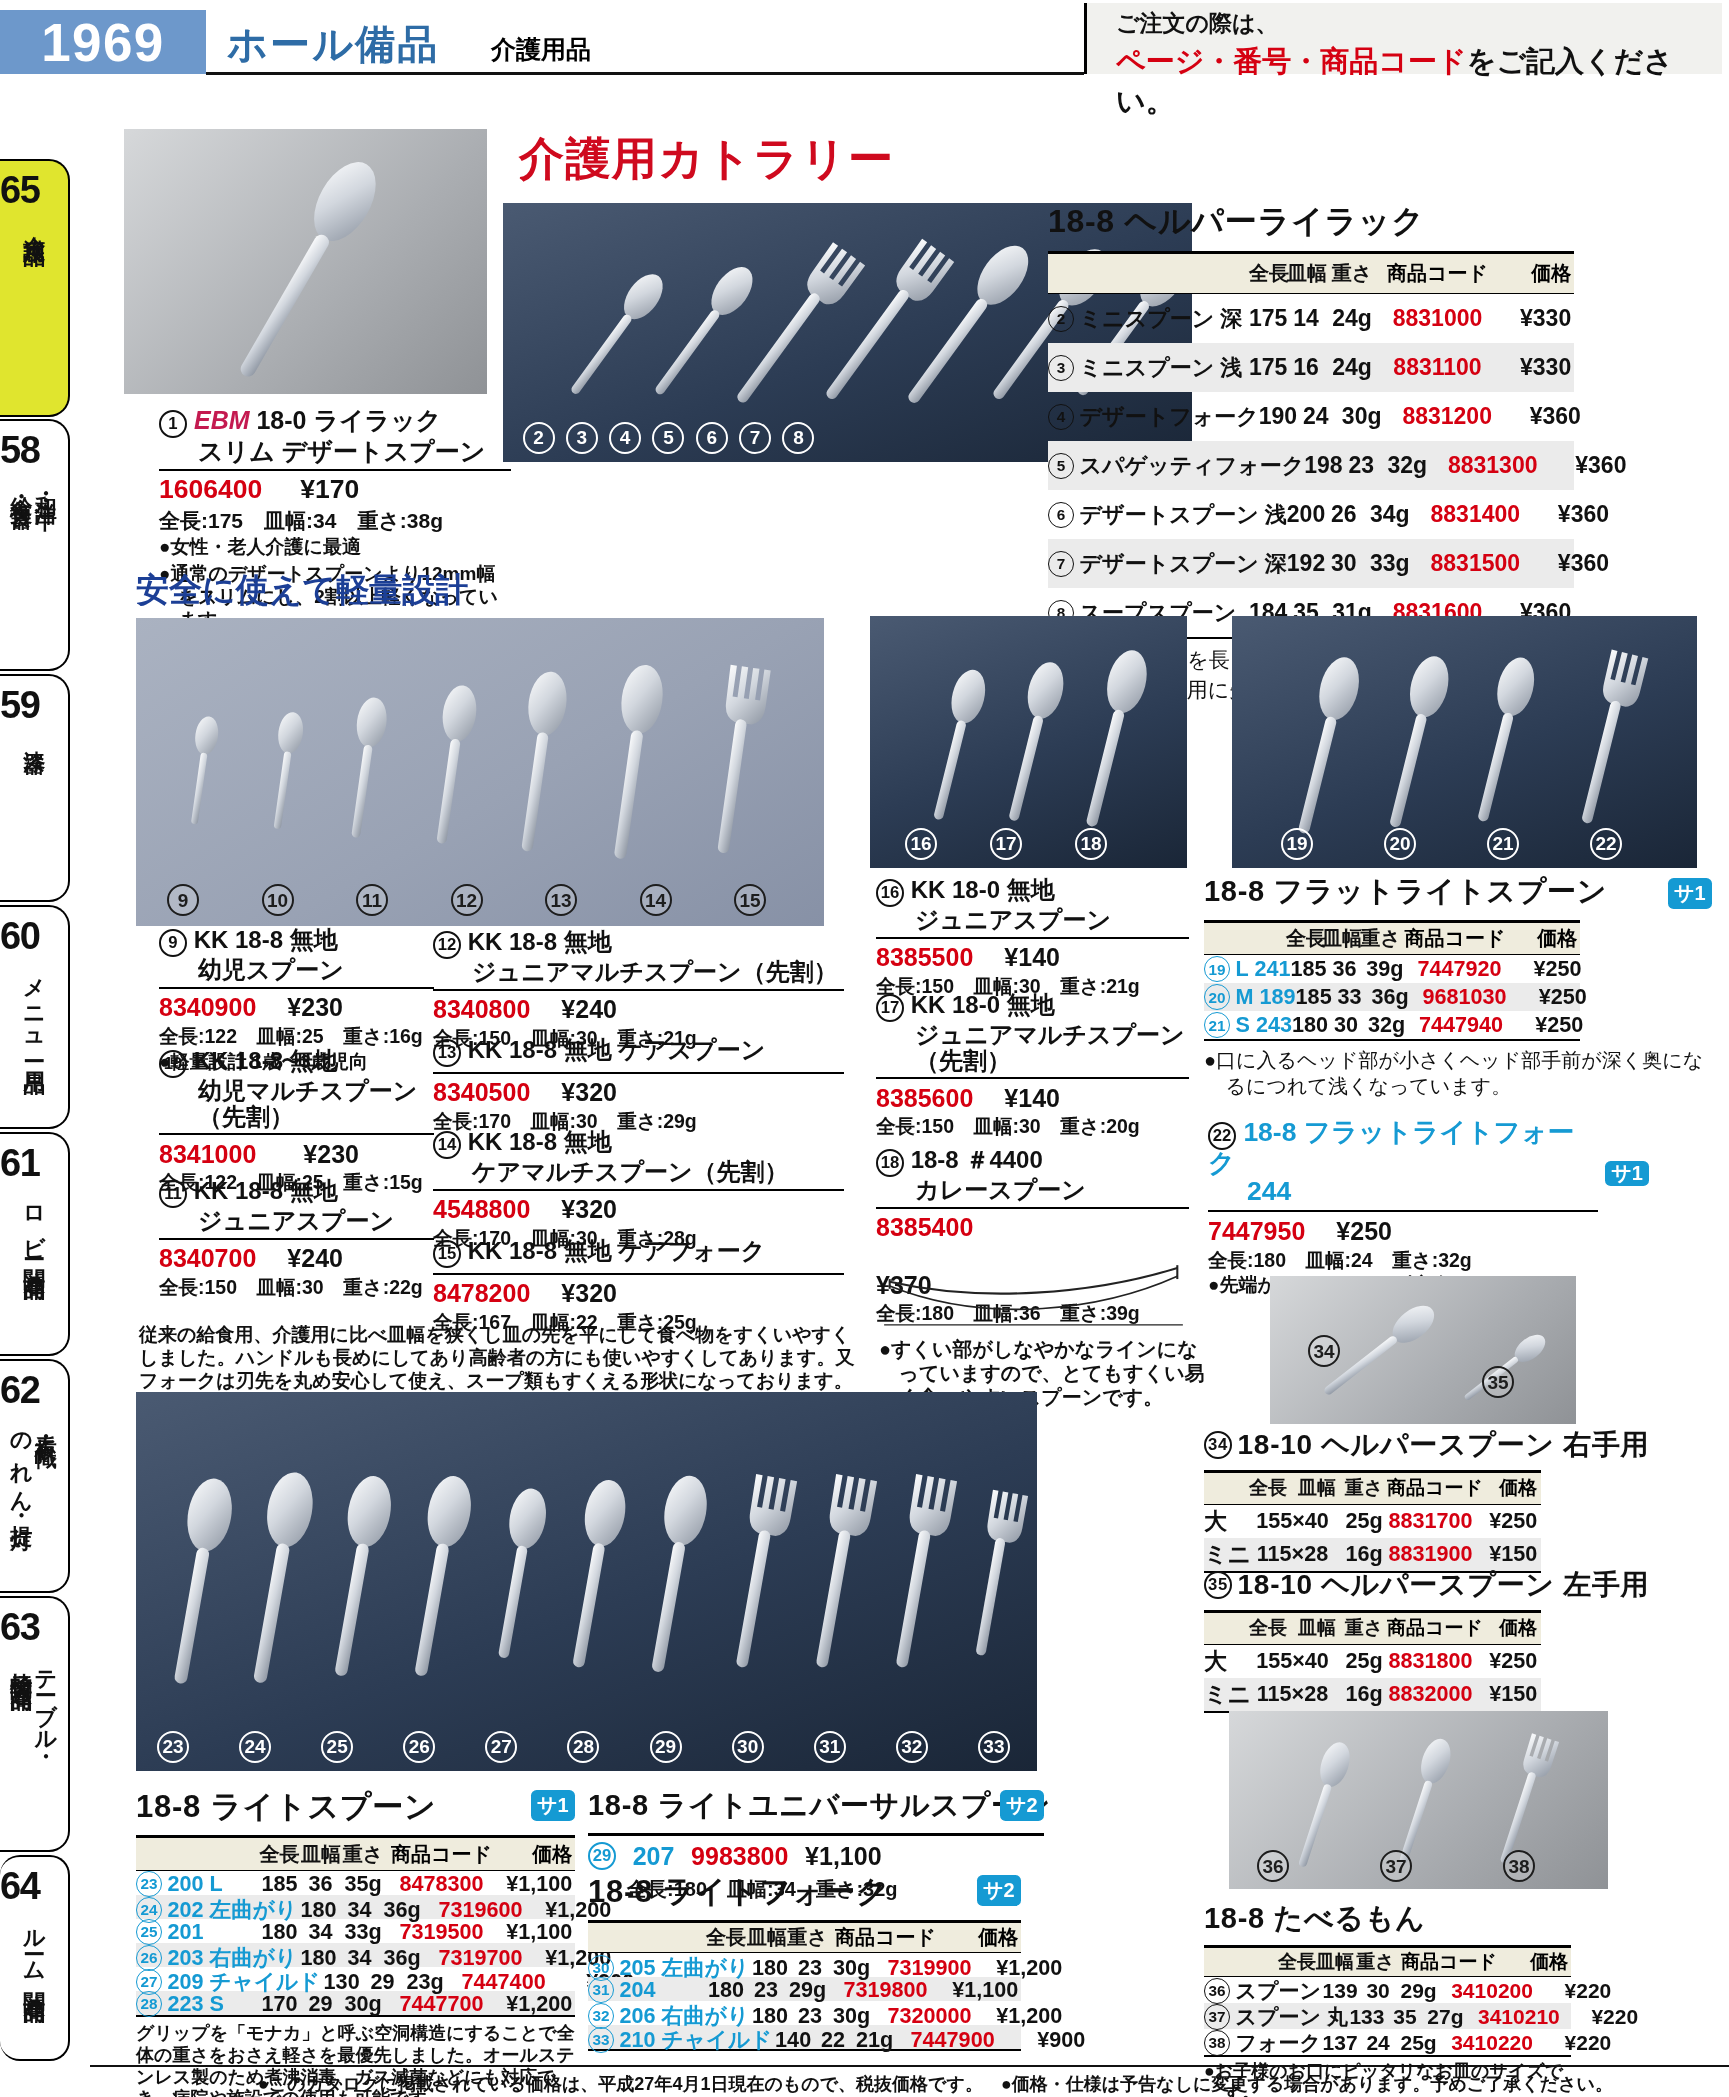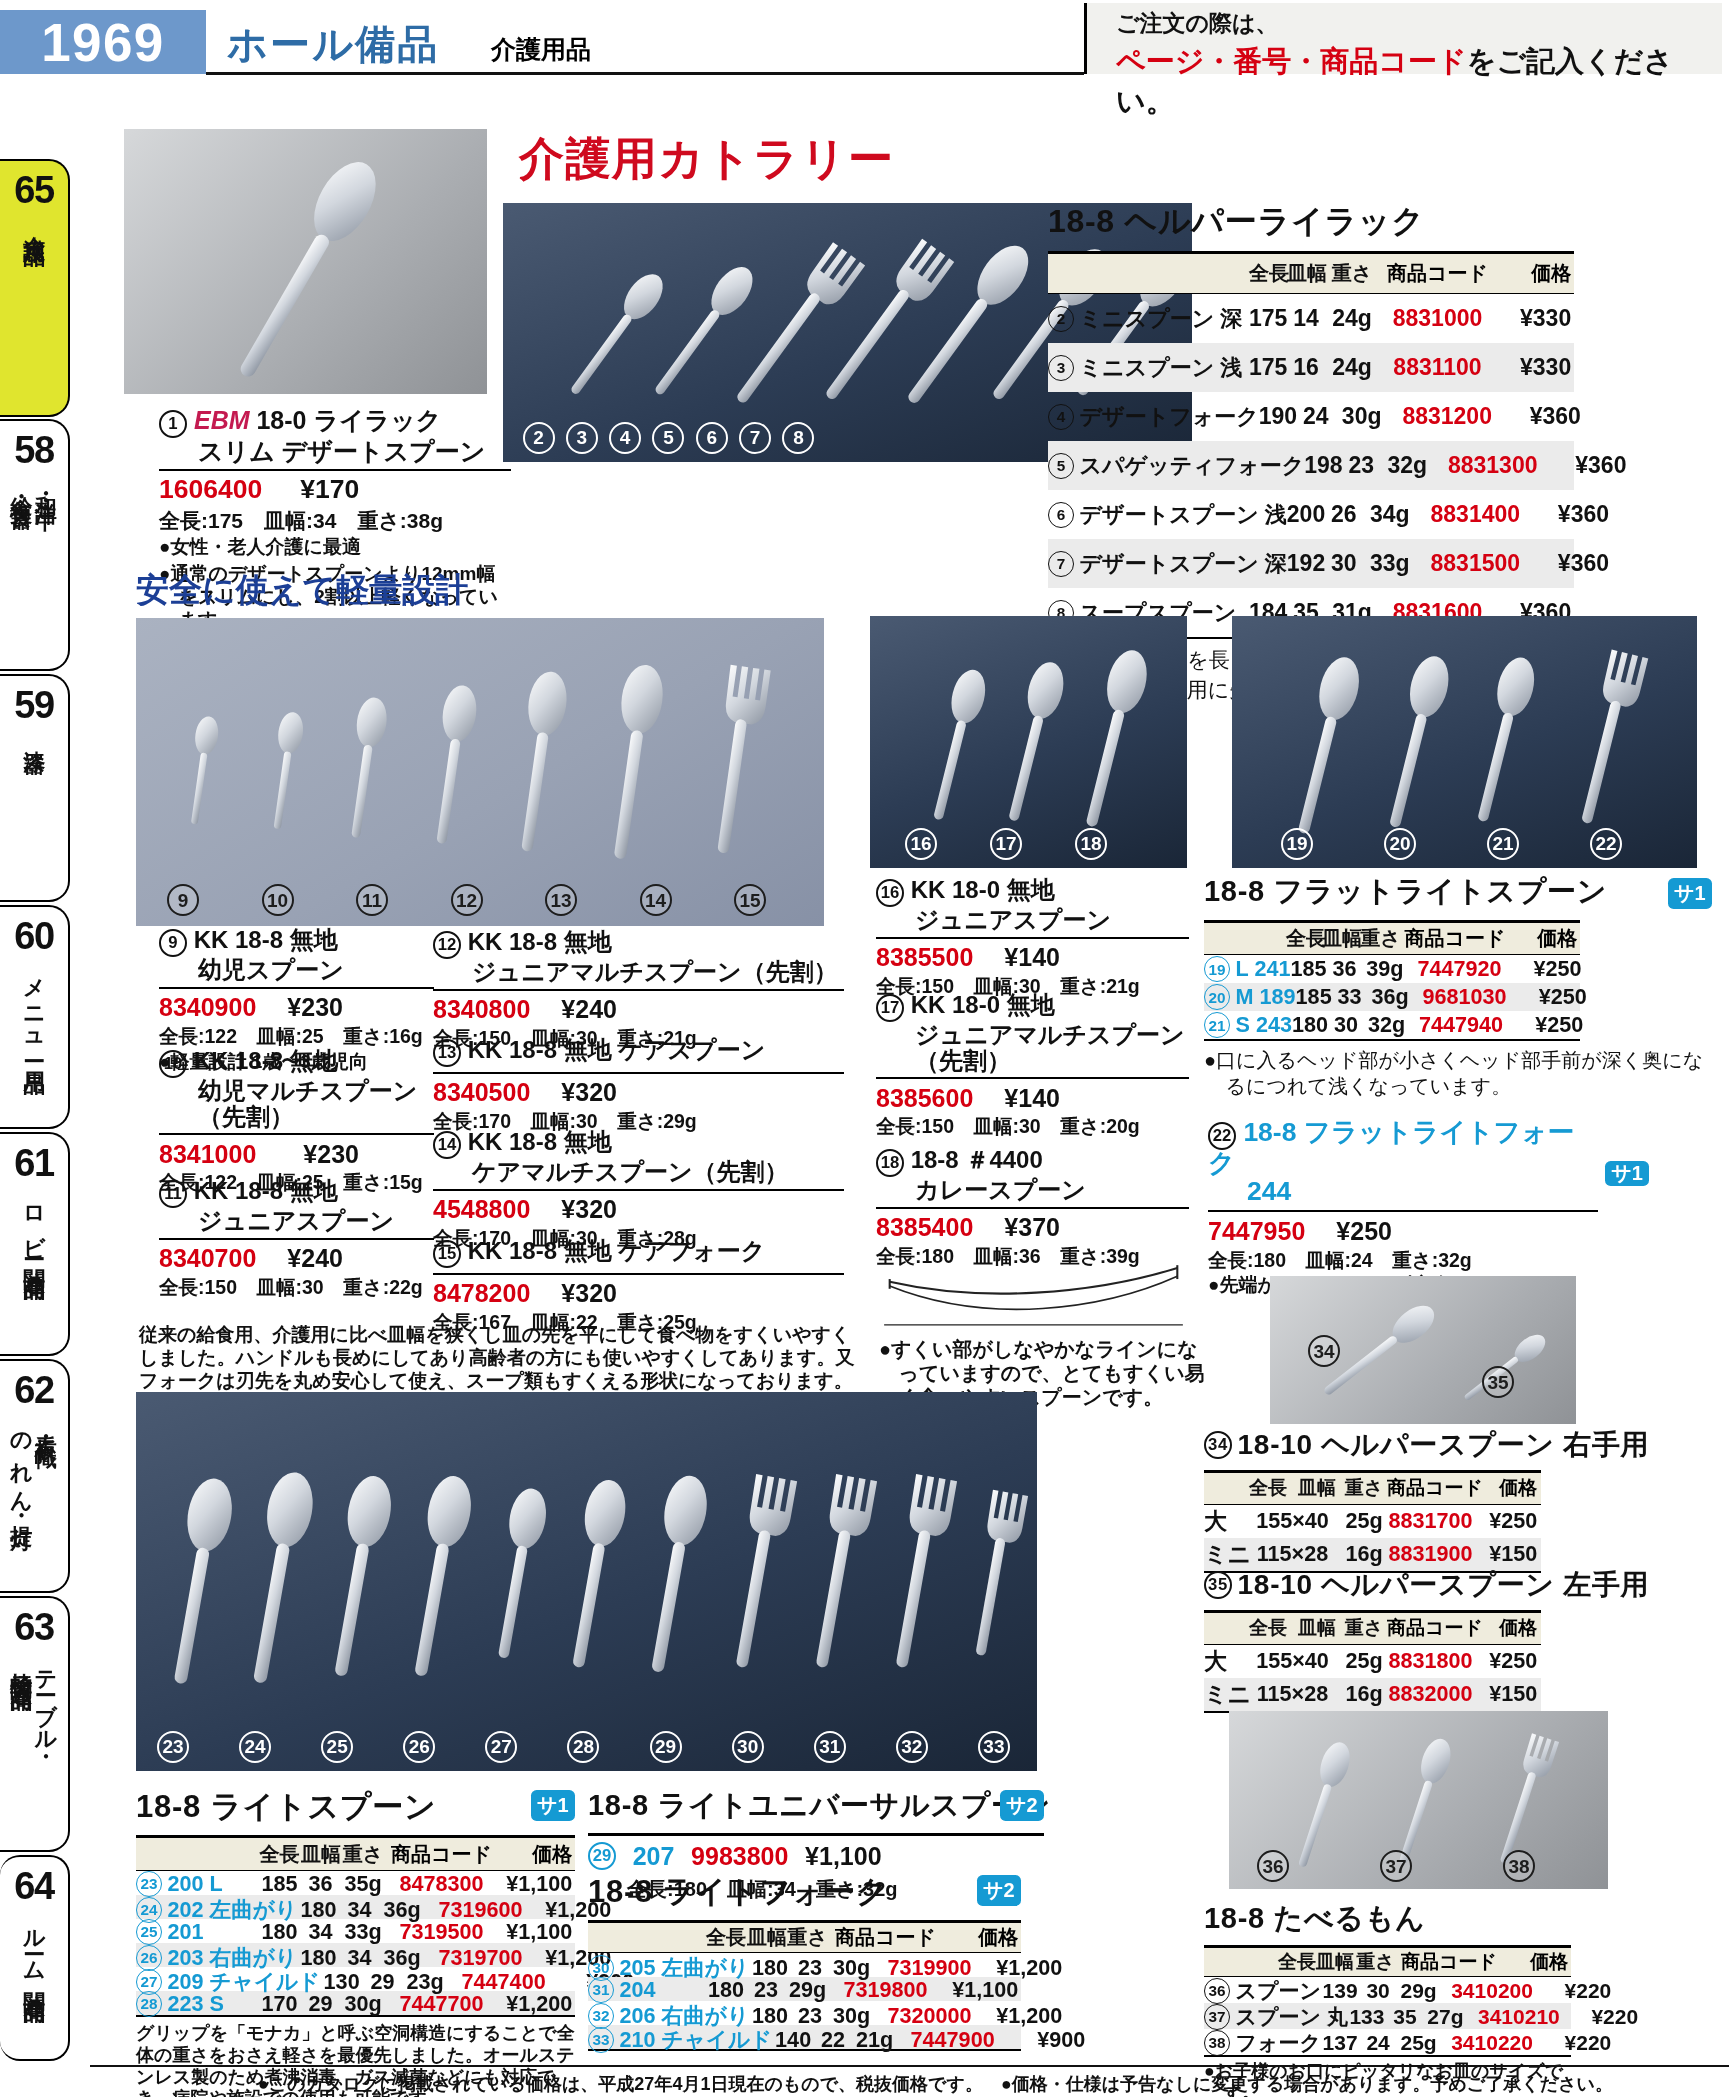--- a/index.html
+++ b/index.html
@@ -14,21 +14,21 @@
   .hdr-sub{left:491px;top:33px;font-size:25px;font-weight:700;color:#000;}
   .hdr-line{left:206px;top:72px;width:878px;height:2.8px;background:#111;}
   .order-box{left:1084px;top:2.8px;width:638px;height:71px;background:#f1f1ee;border-left:3.5px solid #000;padding:5.6px 0 0 29px;box-sizing:border-box;}
   .order-l1{font-size:23px;font-weight:700;}
   .order-l2{font-size:29px;font-weight:800;margin-top:2.8px;}
   .order-l2 .red{color:#d50011;}
 
   
   .side-tab{left:0;width:70px;background:#fff;border:2.1px solid #000;border-left:none;border-radius:0 21px 21px 0;box-sizing:border-box;}
   .side-tab.active{background:#e0e52e;}
-  .side-num{font-size:38px;font-weight:800;text-align:center;padding-top:8.4px;letter-spacing:-1.4px;}
+  .side-num{font-size:38px;font-weight:800;padding-top:8.4px;letter-spacing:-1.4px;}
   .side-label-wrap{display:flex;flex-direction:row-reverse;justify-content:center;gap:1.4px;margin-top:5.6px;}
   .side-label-wrap span{writing-mode:vertical-rl;text-orientation:upright;font-size:22px;font-weight:700;letter-spacing:3.5px;line-height:1.05;}
 
   
   .photo{overflow:hidden;}
   .photo.dark{background:linear-gradient(160deg,#4a5a72 0%,#2c3c54 55%,#1a2637 100%);}
   .photo.light{background:linear-gradient(150deg,#aab2c1 0%,#99a2b4 55%,#8791a6 100%);}
   .photo.gray{background:linear-gradient(135deg,#d6d8da 0%,#aaadb1 60%,#8f9296 100%);}
   .ph-svg{position:absolute;left:0;top:0;}
   .photo-nums{position:absolute;display:flex;justify-content:space-between;}
@@ -445,21 +445,21 @@
   <div class="abs pblock" style="left:876px;top:992px;width:313px;">
     <div class="ptitle" style="font-size:24px;"><span class="circ circ-t">17</span> <span>KK 18-0 無地</span><div class="tl2">ジュニアマルチスプーン</div><div class="tl2">（先割）</div></div>
     <div class="codeline" style="gap:31px;">
         <span class="code" style="font-size:25px;">8385600</span>
         <span class="price" style="font-size:25px;">¥140</span>
       </div>
     <div class="specs" style="font-size:19.5px;">全長:150　皿幅:30　重さ:20g</div>
   </div>
   <div class="abs pblock" style="left:876px;top:1147px;width:313px;">
     <div class="ptitle" style="font-size:24px;"><span class="circ circ-t">18</span> <span>18-8 ＃4400</span><div class="tl2">カレースプーン</div></div>
-    <div class="codeline" style="gap:31px;">
+    <div class="codeline" style="gap:31px;flex-direction:column;">
         <span class="code" style="font-size:25px;">8385400</span>
         <span class="price" style="font-size:25px;">¥370</span>
       </div>
     <div class="specs" style="font-size:19.5px;">全長:180　皿幅:36　重さ:39g</div>
   </div>
   <svg class="abs curve" style="left:884px;top:1261px;" width="299" height="66" viewBox="0 0 430 95">
     <path d="M8,30 C140,60 300,48 422,10" fill="none" stroke="#222" stroke-width="3"></path>
     <path d="M8,36 C150,93 315,70 422,22" fill="none" stroke="#222" stroke-width="2.5"></path>
     <line x1="8" y1="26" x2="8" y2="40" stroke="#222" stroke-width="3"></line>
     <line x1="422" y1="6" x2="422" y2="26" stroke="#222" stroke-width="3"></line>

